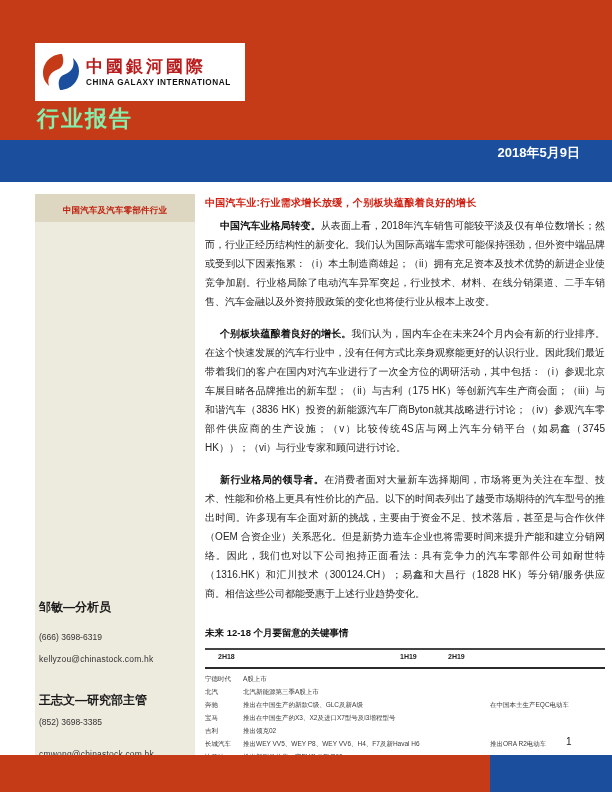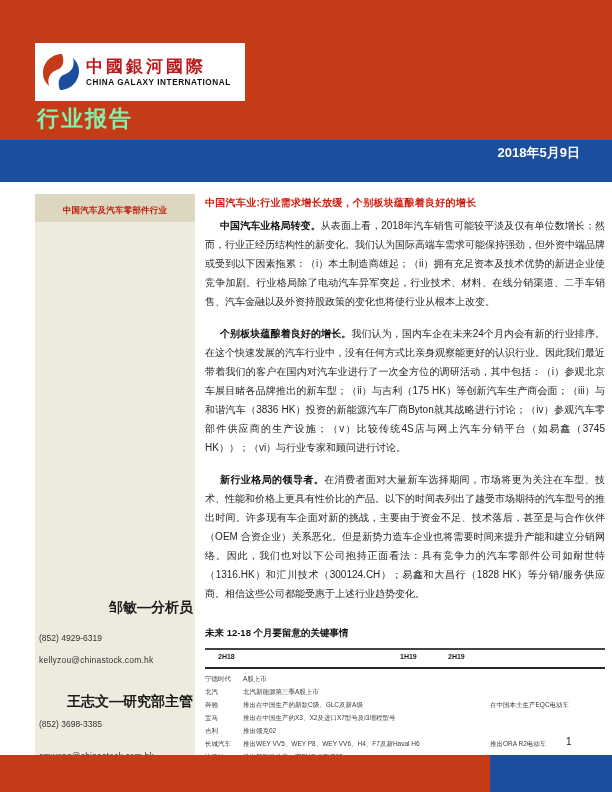--- a/index.html
+++ b/index.html
@@ -15,21 +15,21 @@
   .logo-en{font-size:8.2px;font-weight:bold;color:#111;letter-spacing:0.55px;line-height:10px;white-space:nowrap;}
   .report-type{position:absolute;left:37px;top:104px;color:#86efac;font-size:22px;font-weight:bold;letter-spacing:2px;}
   .date-bar{position:absolute;left:0;top:140px;width:612px;height:42px;background:#1b4f9e;color:#fff;
             font-size:13px;font-weight:bold;text-align:right;line-height:26px;padding-right:32px;box-sizing:border-box;}
 
   
   .sidebar{position:absolute;left:35px;top:178px;width:160px;height:566px;background:#edeade;border-bottom:1px solid #8a8a8a;box-sizing:border-box;margin-top:16px;}
   .sector-box{background:#ddd6c0;padding:5px 3px;text-align:center;}
   .sector-label{color:#bf2411;font-size:8.5px;font-weight:bold;letter-spacing:0.2px;}
   .analysts{position:absolute;left:0;top:405px;width:100%;padding:0 2px 0 4px;box-sizing:border-box;}
-  .an-name{font-size:14px;font-weight:bold;color:#1a1a1a;margin-bottom:16px;text-align:right;}
+  .an-name{font-size:12px;font-weight:bold;color:#1a1a1a;margin-bottom:16px;}
   .an-phone{font-size:8.5px;color:#333;margin-bottom:12px;}
   .an-email{font-size:8.5px;color:#333;margin-bottom:28px;letter-spacing:0.2px;}
   .an-name2{margin-bottom:8px;}
   .an-phone2{margin-bottom:22px;}
   .an-email2{margin-bottom:0;}
 
   
   .main{position:absolute;left:205px;top:180px;width:400px;}
   .title{color:#cf1f10;font-size:10px;font-weight:bold;margin:16px 0 6px 0;letter-spacing:0.3px;}
   .para{font-size:10px;line-height:19px;color:#262626;text-align:justify;margin:0 0 13px 0;}
@@ -72,21 +72,21 @@
   </div>
 
   <div class="date-bar">2018年5月9日</div>
 
   <div class="sidebar">
     <div class="sector-box">
       <span class="sector-label">中国汽车及汽车零部件行业</span>
     </div>
     <div class="analysts">
       <div class="an-name">邹敏—分析员</div>
-      <div class="an-phone">(852) 4929-6319</div>
+      <div class="an-phone">(666) 3698-6319</div>
       <div class="an-email">kellyzou@chinastock.com.hk</div>
       <div class="an-name an-name2">王志文—研究部主管</div>
       <div class="an-phone an-phone2">(852) 3698-3385</div>
       <div class="an-email an-email2">cmwong@chinastock.com.hk</div>
     </div>
   </div>
 
   <div class="main">
     <div class="title">中国汽车业:行业需求增长放缓，个别板块蕴酿着良好的增长</div>
 

